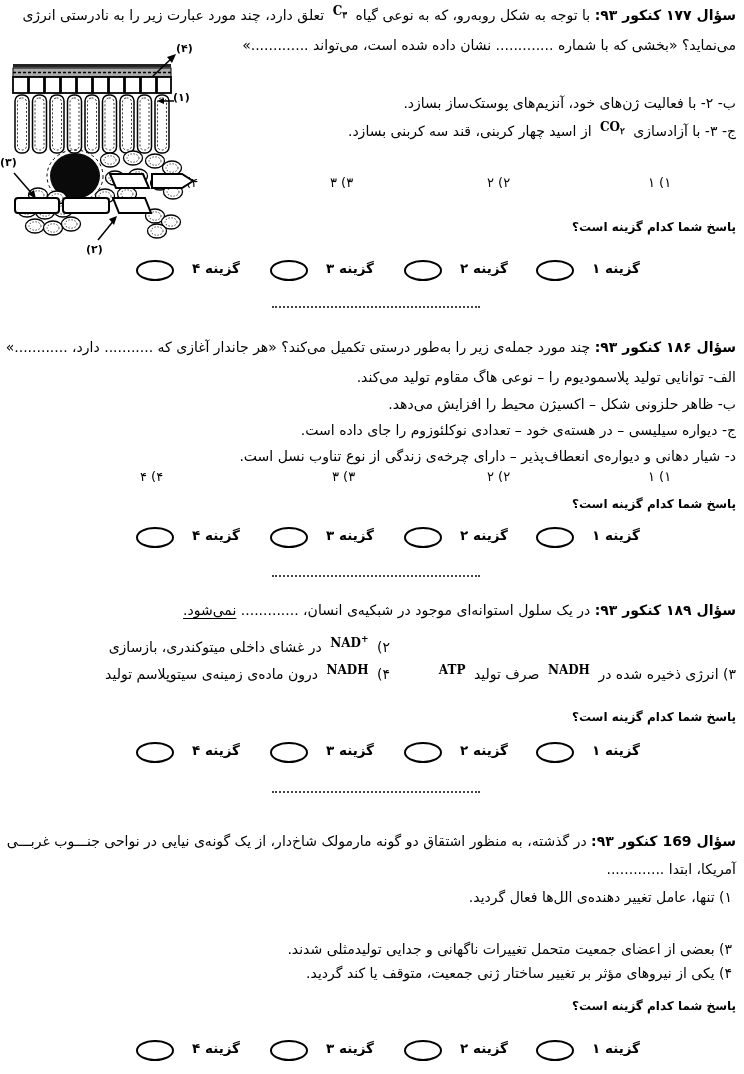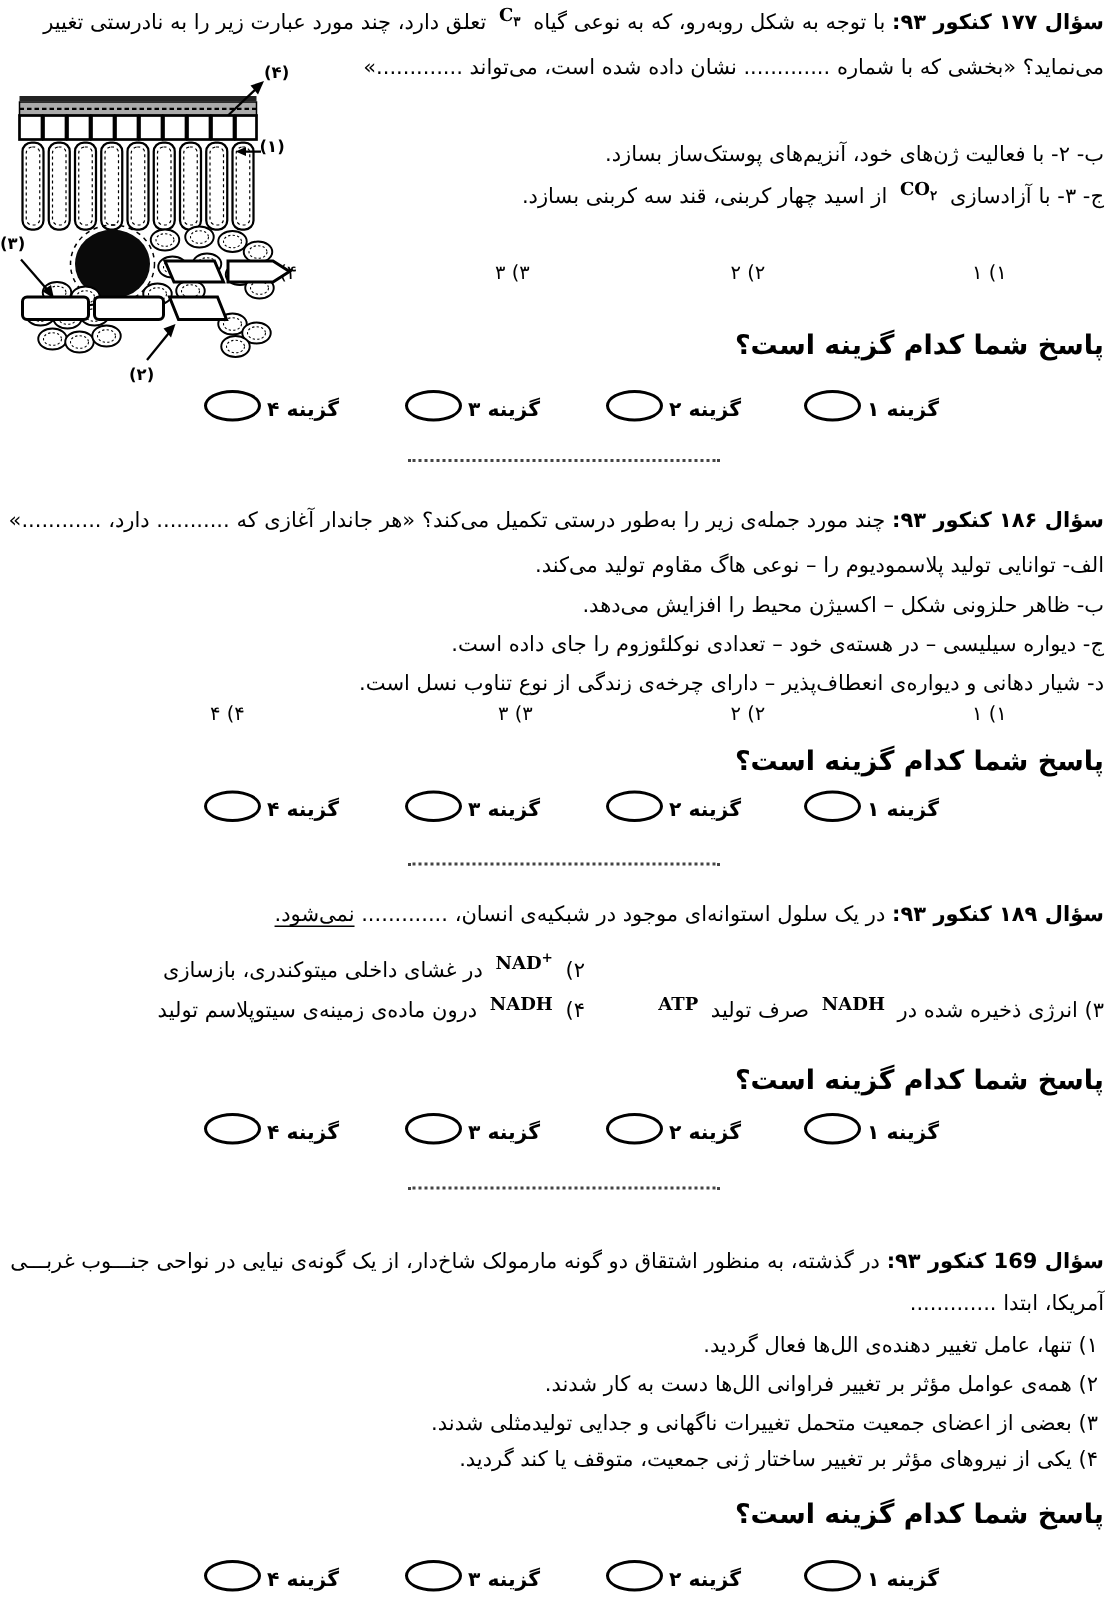--- a/index.html
+++ b/index.html
@@ -18,25 +18,25 @@
     font-family:"DejaVu Serif",serif;font-weight:bold;font-size:12px;
     position:relative;top:-5px;margin:0 4px;white-space:nowrap;
   }
   .latin sub{font-size:9px;}
   .latin sup{font-size:9px;}
   .uline{text-decoration:underline;text-underline-offset:3px;}
   .optTok{
     position:absolute;font-size:13px;direction:rtl;white-space:nowrap;
   }
   .prompt{
-    position:absolute;right:8px;font-weight:bold;font-size:18px;white-space:nowrap;
+    position:absolute;right:8px;font-weight:bold;font-size:12px;white-space:nowrap;
   }
   .bubbleGroup{
-    position:absolute;display:flex;flex-direction:row;align-items:flex-end;
-    gap:4px;direction:ltr;
+    position:absolute;display:flex;flex-direction:row;align-items:flex-start;
+    gap:18px;direction:ltr;
   }
   .oval{
     width:38px;height:21px;border:2px solid #000;border-radius:50%;
     background:#fff;box-sizing:border-box;flex:0 0 auto;
   }
   .blabel{direction:rtl;font-weight:bold;font-size:13.5px;white-space:nowrap;}
   .dotsep{
     position:absolute;left:272px;width:208px;height:0;
     border-bottom:2px dotted #444;
   }
@@ -47,21 +47,21 @@
 </style>
 </head>
 <body>
 
 <div class="page">
 
   <div class="tline" style="top:4px">
     <span class="qlabel">سؤال ۱۷۷ کنکور ۹۳:</span>
     <span>با توجه به شکل روبه‌رو، که به نوعی گیاه</span>
     <span class="latin" dir="ltr"><span>C</span><sub>۳</sub></span>
-    <span>تعلق دارد، چند مورد عبارت زیر را به نادرستی تغییر</span>
+    <span>تعلق دارد، چند مورد عبارت زیر را به نادرستی انرژی</span>
   </div>
   <div class="tline" style="top:34px">می‌نماید؟ «بخشی که با شماره ............. نشان داده شده است، می‌تواند .............»</div>
   <div class="tline" style="top:92px">ب- ۲- با فعالیت ژن‌های خود، آنزیم‌های پوستک‌ساز بسازد.</div>
   <div class="tline" style="top:120px">
     <span>ج- ۳- با آزادسازی</span>
     <span class="latin" dir="ltr"><span>CO</span><sub>۲</sub></span>
     <span>از اسید چهار کربنی، قند سه کربنی بسازد.</span>
   </div>
 
   <span class="optTok" style="left:648px;top:175px">۱) ۱</span>
@@ -272,21 +272,20 @@
   </div>
 
   <div class="dotsep" style="top:791px"></div>
 
   <div class="tline" style="top:830px">
     <span class="qlabel">سؤال 169 کنکور ۹۳:</span>
     <span>در گذشته، به منظور اشتقاق دو گونه مارمولک شاخ‌دار، از یک گونه‌ی نیایی در نواحی جنـــوب غربـــی</span>
   </div>
   <div class="tline" style="top:858px">آمریکا، ابتدا .............</div>
   <div class="tline" style="top:886px;right:12px">۱) تنها، عامل تغییر دهنده‌ی الل‌ها فعال گردید.</div>
-  <div class="tline" style="top:912px;right:12px">۲) همه‌ی عوامل مؤثر بر تغییر فراوانی الل‌ها دست به کار شدند.</div>
   <div class="tline" style="top:938px;right:12px">۳) بعضی از اعضای جمعیت متحمل تغییرات ناگهانی و جدایی تولیدمثلی شدند.</div>
   <div class="tline" style="top:962px;right:12px">۴) یکی از نیروهای مؤثر بر تغییر ساختار ژنی جمعیت، متوقف یا کند گردید.</div>
 
   <div class="prompt" style="top:999px">پاسخ شما کدام گزینه است؟</div>
 
   <div class="bubbleGroup" style="left:536px;top:1040px">
     <span class="oval"></span>
     <span class="blabel">گزینه ۱</span>
   </div>
   <div class="bubbleGroup" style="left:404px;top:1040px">

